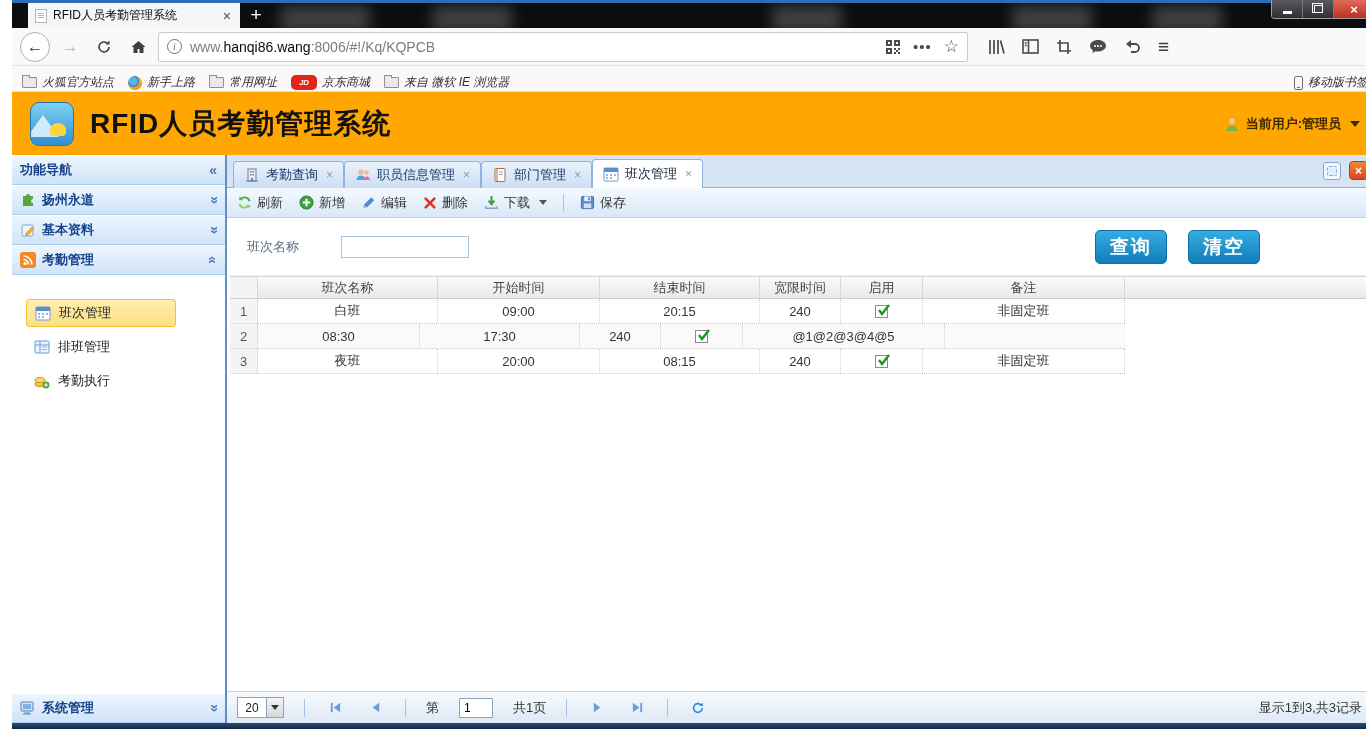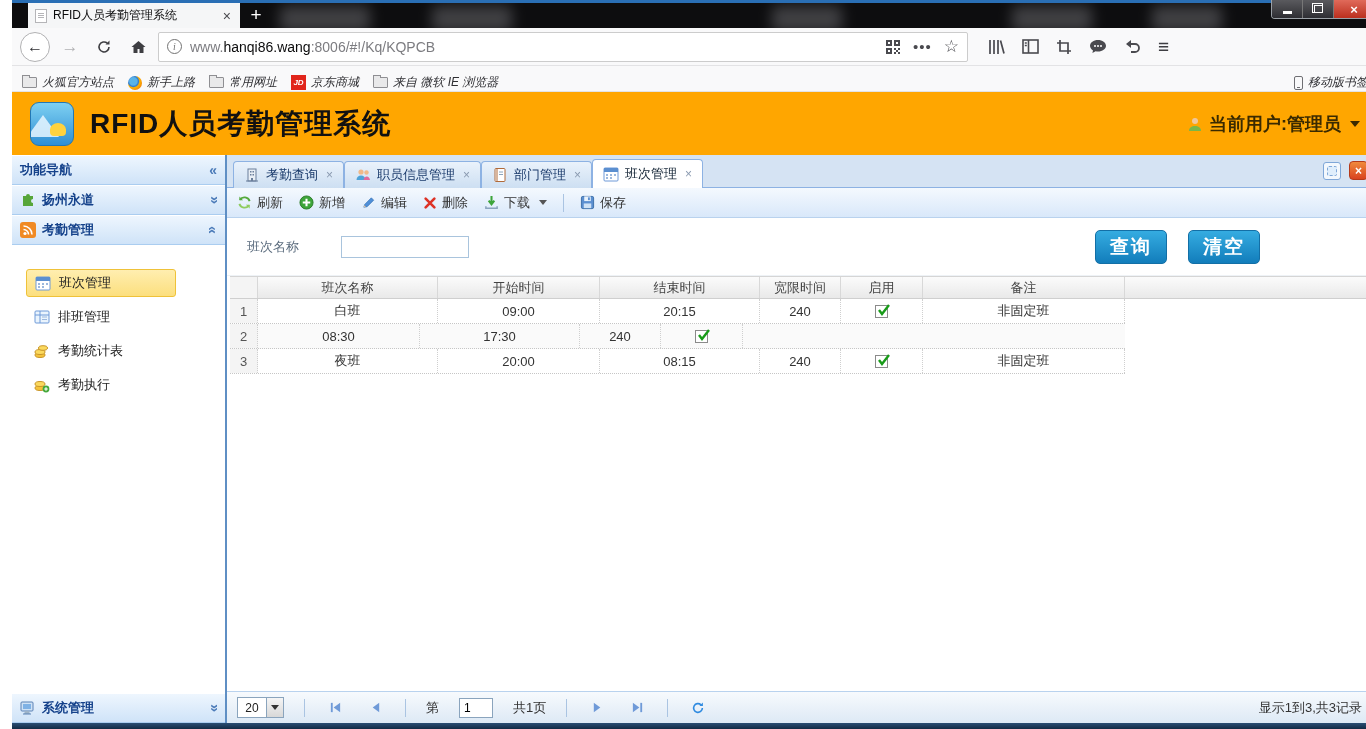--- a/index.html
+++ b/index.html
@@ -39,33 +39,33 @@
   .chrome-icons { display:flex; align-items:center; gap:17px; margin-left:14px; margin-right:4px; color:#4a4a4f; }
   .chrome-icons svg { display:block; }
   .hamburger { font-size:19px; color:#3e3e42; }
 
   
   .bookmarks { height:26px; background:#f9f9fa; display:flex; align-items:flex-end; padding:0 10px; gap:14px; border-bottom:1px solid #e3e3e5; font-size:12px; color:#2e2e32; flex:0 0 auto;font-style:italic; }
   .bm { display:flex; align-items:center; gap:5px; white-space:nowrap; }
   .folder-ico { width:15px; height:11px; background:#e9e9ea; border:1px solid #8f8f93; border-radius:1px; position:relative; }
   .folder-ico::before { content:""; position:absolute; left:-1px; top:-3px; width:6px; height:2px; background:#e9e9ea; border:1px solid #8f8f93; border-bottom:none; }
   .ffx-ico { width:14px; height:14px; border-radius:50%; background:radial-gradient(circle at 38% 38%, #59b3e8 0 30%, #2f7bd0 42%, #ffb300 52%, #e8590c 100%); }
-  .jd-ico { width:15px; height:15px; background:#e1251b; color:#fff; border-radius:0; font-size:8px; font-weight:bold; display:flex; align-items:center; justify-content:center; }
+  .jd-ico { width:26px; height:15px; background:#e1251b; color:#fff; border-radius:5px; font-size:8px; font-weight:bold; display:flex; align-items:center; justify-content:center; }
   .phone-ico { width:9px; height:14px; border:1px solid #6f6f73; border-radius:2px; position:relative; }
   .phone-ico::after { content:""; position:absolute; bottom:1px; left:2px; width:3px; height:1px; background:#6f6f73; }
   .bm-spacer { flex:1; }
 
   
   .app-header { height:63px; background:#ffa600; display:flex; align-items:center; padding:0 18px; gap:16px; flex:0 0 auto; }
   .app-logo { width:44px; height:44px; border-radius:9px; background:linear-gradient(#7ed0f2,#2f8fd4); border:1px solid #2277b4; position:relative; overflow:hidden; }
   .app-logo .sun { position:absolute; right:7px; bottom:9px; width:16px; height:13px; border-radius:50% 50% 4px 4px; background:#ffd23e; }
   .app-logo .mount { position:absolute; left:-4px; top:12px; width:0; height:0; border-left:16px solid transparent; border-right:16px solid transparent; border-bottom:22px solid #e8f6ff; opacity:.85; }
   .app-title { font-size:28px; font-weight:bold; color:#111; letter-spacing:1px; }
   .hdr-spacer { flex:1; }
-  .user-box { display:flex; align-items:center; gap:6px; color:#3a2a00; font-size:18px; font-weight:bold; }
+  .user-box { display:flex; align-items:center; gap:6px; color:#3a2a00; font-size:13px; font-weight:bold; }
   .caret-down { width:0; height:0; border-left:5px solid transparent; border-right:5px solid transparent; border-top:6px solid #3a2a00; margin-left:3px; }
 
   
   .main { flex:1; display:flex; min-height:0; }
 
   
   .sidebar { width:215px; flex:0 0 auto; background:#fff; border-right:2px solid #5f8fc4; display:flex; flex-direction:column; }
   .panel-hd { height:30px; background:linear-gradient(#eef6fe,#cfe3f8); border-bottom:1px solid #aacdf0; border-top:1px solid #fff; display:flex; align-items:center; padding:0 8px; gap:6px; color:#15428b; font-weight:bold; }
   .panel-hd .lbl { flex:1; }
   .chev { color:#4a7ab8; font-weight:bold; font-size:14px; }
@@ -264,20 +264,28 @@
       </div>
       <div class="panel-hd">
         <svg class="ico16" viewBox="0 0 16 16">
             <path fill="#57a639" d="M2 5h3a2 2 0 1 1 4 0h3v3a2 2 0 1 0 0 4v3H2z" transform="translate(1,-1)"></path>
           </svg>
         <span class="lbl">扬州永道</span>
         <span class="chev down">«</span>
       </div>
       <div class="panel-hd">
         <svg class="ico16" viewBox="0 0 16 16">
+            <rect x="2" y="3" width="11" height="11" rx="1" fill="#eaf4fd" stroke="#7aa7d8"></rect>
+            <path d="m6 11 6-6 2 2-6 6-2.5.5z" fill="#f2b33d" stroke="#c78a1e" stroke-width="0.6"></path>
+          </svg>
+        <span class="lbl">基本资料</span>
+        <span class="chev down">«</span>
+      </div>
+      <div class="panel-hd">
+        <svg class="ico16" viewBox="0 0 16 16">
             <rect width="16" height="16" rx="3" fill="#f08a24"></rect>
             <circle cx="5" cy="11.5" r="1.6" fill="#fff"></circle>
             <path d="M3.5 7.5a5 5 0 0 1 5 5M3.5 4a8.5 8.5 0 0 1 8.5 8.5" fill="none" stroke="#fff" stroke-width="1.6"></path>
           </svg>
         <span class="lbl">考勤管理</span>
         <span class="chev up">«</span>
       </div>
 
       <div class="side-menu">
         <div class="menu-item selected">
@@ -288,28 +296,20 @@
             </svg>
           <span>班次管理</span>
         </div>
         <div class="menu-item">
           <svg class="ico16" viewBox="0 0 16 16">
               <rect x="1" y="2" width="14" height="12" rx="1" fill="#eaf4fd" stroke="#6f9ad8"></rect>
               <path d="M1 6h14M6 2v12" stroke="#6f9ad8"></path>
               <path d="M8 8h5M8 10.5h5" stroke="#9cb8dd"></path>
             </svg>
           <span>排班管理</span>
-        </div>
-        <div class="menu-item">
-          <svg class="ico16" viewBox="0 0 16 16">
-              <ellipse cx="6" cy="12" rx="5" ry="2.5" fill="#f5c33b" stroke="#c9962a"></ellipse>
-              <ellipse cx="6" cy="9" rx="5" ry="2.5" fill="#fbd95e" stroke="#c9962a"></ellipse>
-              <ellipse cx="9" cy="5" rx="4.5" ry="2.3" fill="#fbd95e" stroke="#c9962a"></ellipse>
-            </svg>
-          <span>考勤统计表</span>
         </div>
         <div class="menu-item">
           <svg class="ico16" viewBox="0 0 16 16">
               <ellipse cx="6" cy="11" rx="5" ry="2.5" fill="#f5c33b" stroke="#c9962a"></ellipse>
               <ellipse cx="6" cy="7" rx="5" ry="2.5" fill="#fbd95e" stroke="#c9962a"></ellipse>
               <circle cx="12" cy="12" r="3.4" fill="#45a93c"></circle>
               <path d="M12 10.2v3.6M10.2 12h3.6" stroke="#fff" stroke-width="1.2"></path>
             </svg>
           <span>考勤执行</span>
         </div>
@@ -465,20 +465,21 @@
           <div class="td c-start">08:30</div>
           <div class="td c-end">17:30</div>
           <div class="td c-grace">240</div>
           <div class="td c-en">
               <span class="chk">
                 <svg width="16" height="16" viewBox="0 0 16 16">
                   <path d="m3 8 3 4 7-9" fill="none" stroke="#189b18" stroke-width="2.4"></path>
                 </svg>
               </span>
             </div>
+          <div class="td c-remark">@1@2@3@4@5</div>
         </div>
         <div class="trow">
           <div class="td c-num">3</div>
           <div class="td c-name">夜班</div>
           <div class="td c-start">20:00</div>
           <div class="td c-end">08:15</div>
           <div class="td c-grace">240</div>
           <div class="td c-en">
               <span class="chk">
                 <svg width="16" height="16" viewBox="0 0 16 16">

